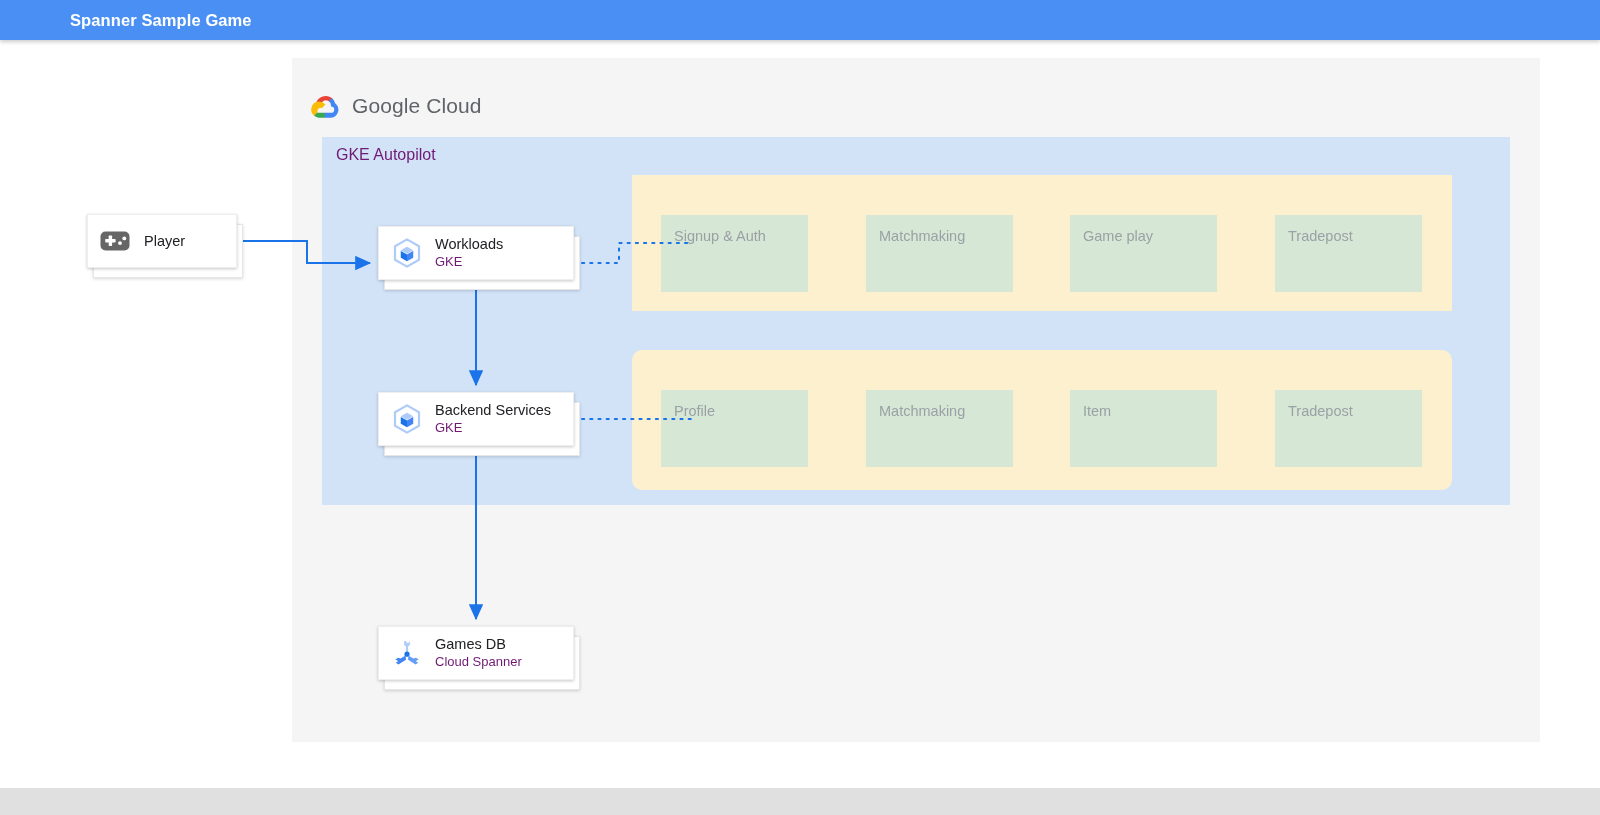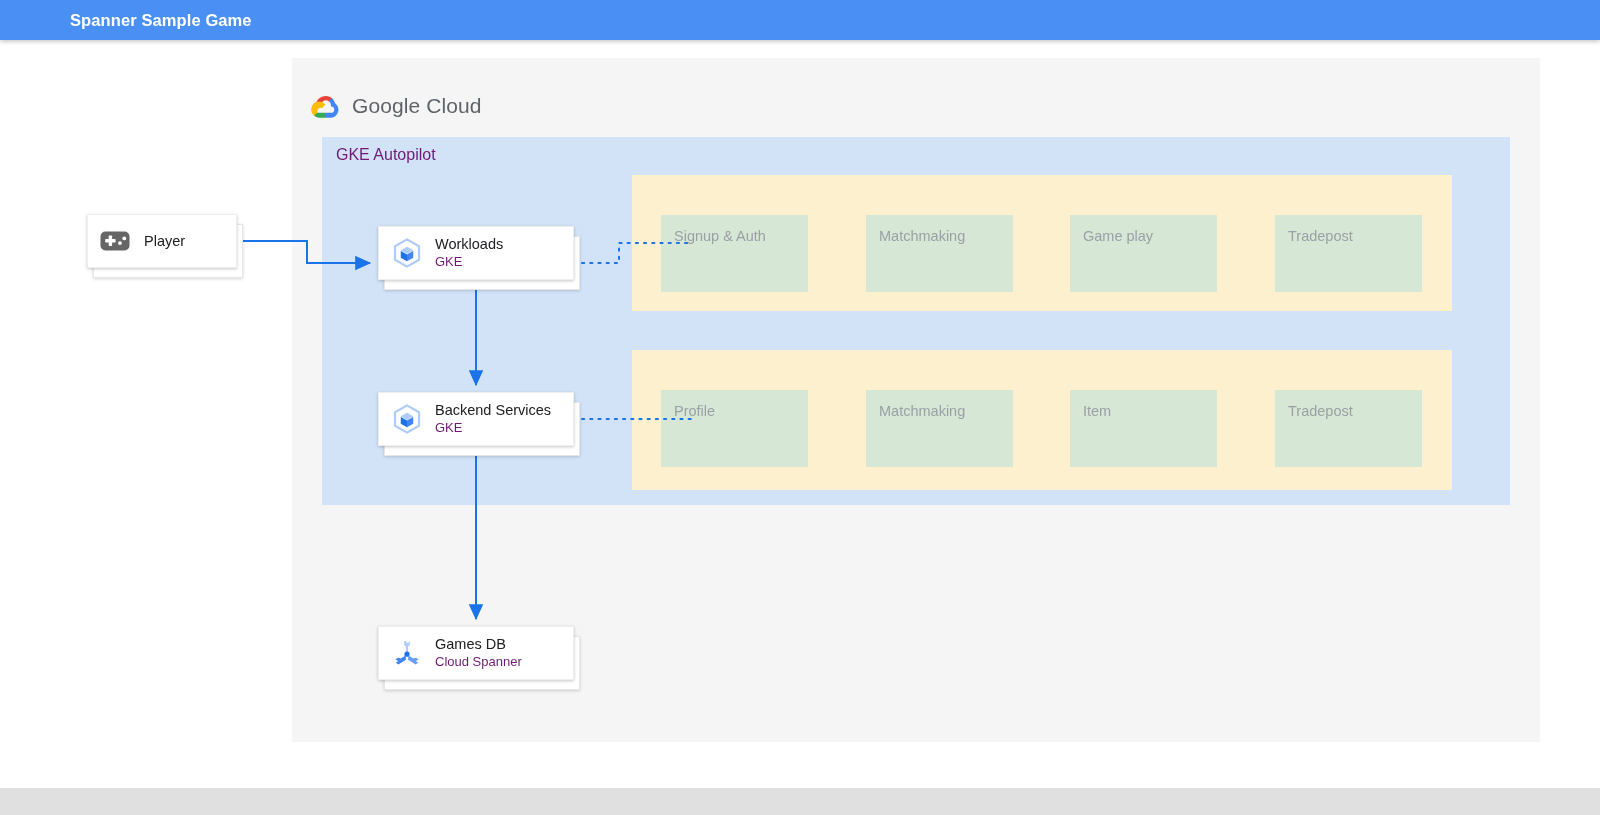--- a/index.html
+++ b/index.html
@@ -68,21 +68,21 @@
     color: #701a75;
     white-space: nowrap;
   }
 
   
   .service-panel {
     position: absolute;
     background: #fdf0cf;
   }
   #service-panel-frontend { left: 340px; top: 117px; width: 820px; height: 136px; }
-  #service-panel-backend  { left: 340px; top: 292px; width: 820px; height: 140px; }
+  #service-panel-backend  { left: 340px; top: 292px; width: 820px; height: 140px; border-radius: 10px; }
 
   
   .service-tile {
     position: absolute;
     background: #d6e8d5;
     top: 40px;
     width: 147px; height: 77px;
   }
   .service-tile .tile-label {
     position: absolute;

